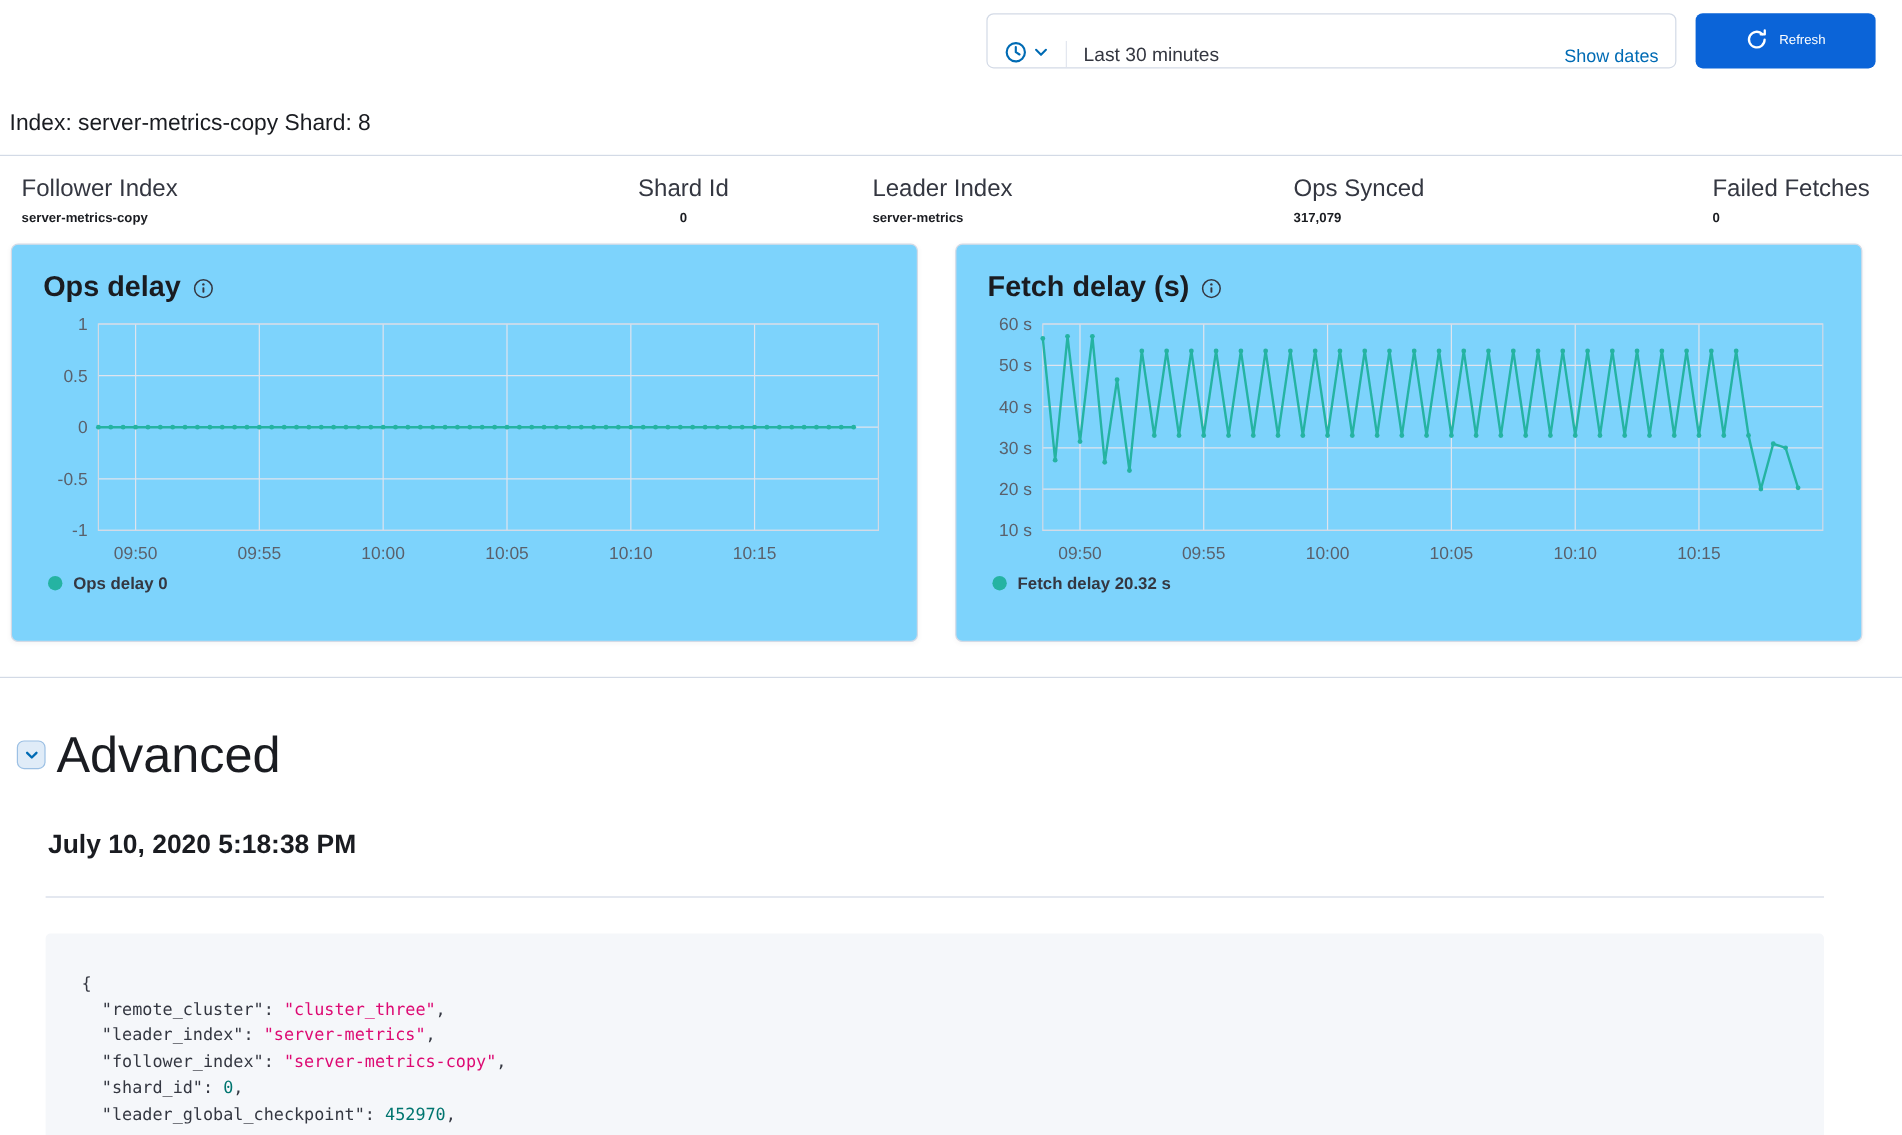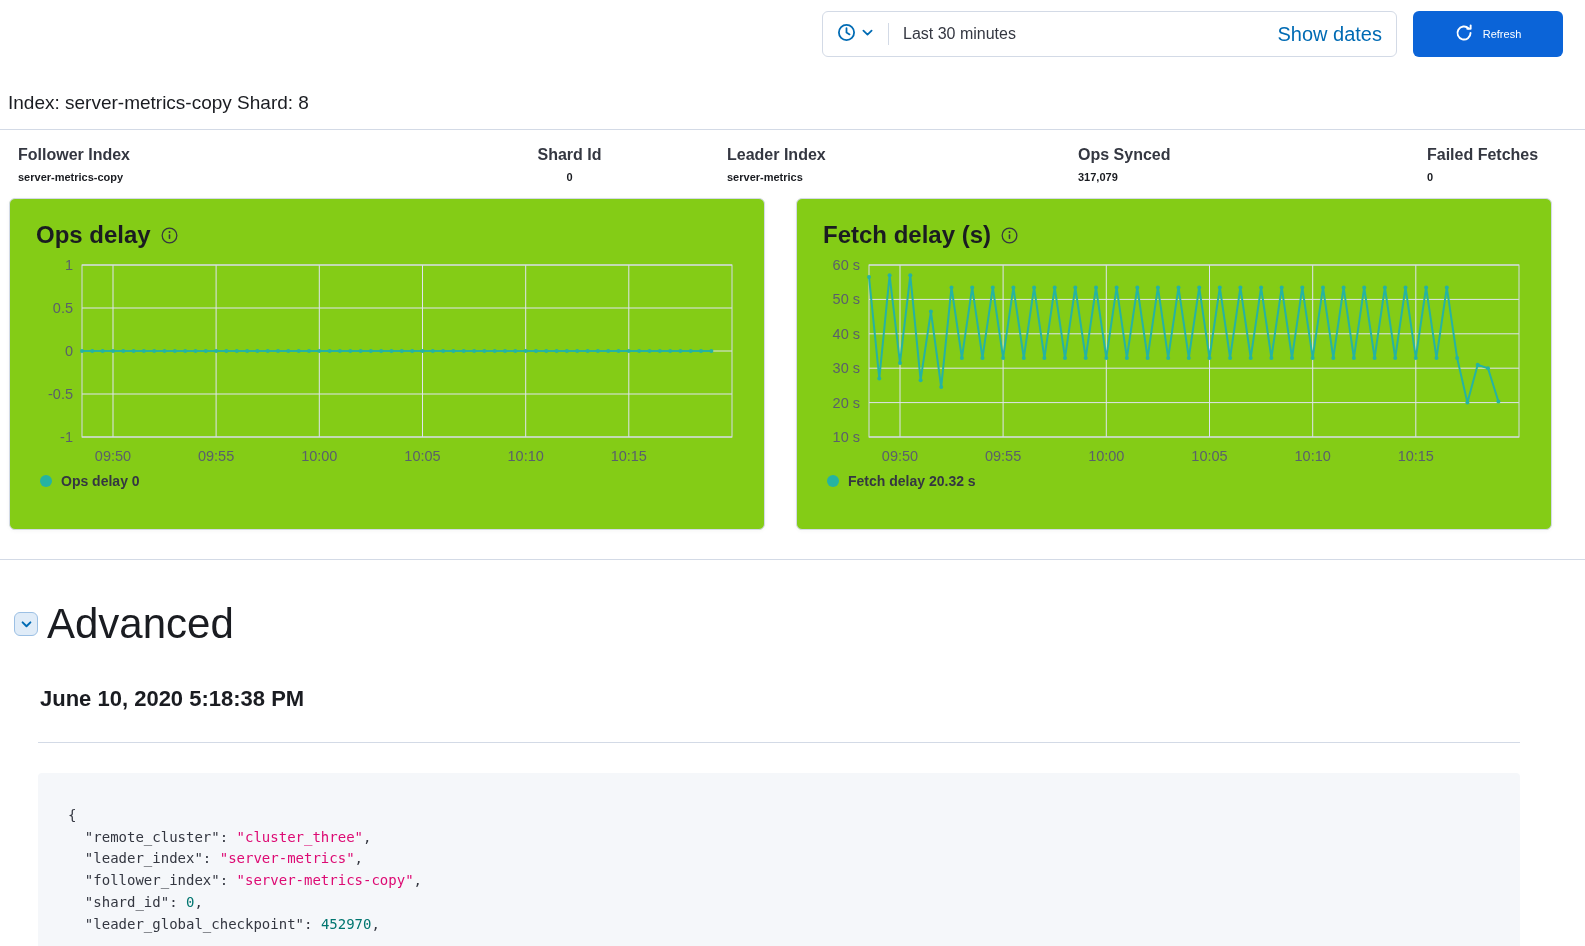--- a/index.html
+++ b/index.html
@@ -4,43 +4,43 @@
 <style>
   * { margin:0; padding:0; box-sizing:border-box; }
   html,body { background:#fff; }
   body {
     width:1585px; height:946px; overflow:hidden;
     font-family:"Liberation Sans","DejaVu Sans",sans-serif;
     color:var(--c-text,#343741);
   }
   
   .topbar { display:flex; justify-content:flex-end; align-items:center; gap:16px; padding:11px 22px 11px 0; }
-  .date-picker { display:flex; align-items:center; width:575px; height:46px; background:#fff;
+  .date-picker { display:flex; align-items:flex-end; width:575px; height:46px; background:#fff;
     border:1px solid var(--c-border); border-radius:6px; }
   .dp-toggle { display:flex; align-items:center; justify-content:center; gap:5px; width:66px;
     background:none; border:none; border-right:1px solid var(--c-border); cursor:pointer; border-radius:6px 0 0 6px; }
   .dp-value { flex:1; display:flex; align-items:center; padding-left:14px; font-size:16px; color:var(--c-text); cursor:pointer; }
-  .dp-showdates { background:none; border:none; padding:0 14px 0 0; font-size:20px; font-weight:500;
+  .dp-showdates { background:none; border:none; padding:0 14px 0 0; font-size:15px; font-weight:500;
     color:var(--c-link_blue); cursor:pointer; font-family:inherit; }
   .refresh-button { display:flex; align-items:center; justify-content:center; gap:10px; width:150px; height:46px;
     background:var(--c-primary); color:#fff; border:none; border-radius:6px; font-size:11px; font-weight:500;
     cursor:pointer; font-family:inherit; }
   
   .page-title { font-size:19px; font-weight:400; color:var(--c-heading); margin:24px 0 15px 8px; }
   .divider { border-top:1px solid var(--c-border); width:100%; }
   
   .stats-row { display:flex; padding:16px 0 15px 18px; }
-  .stat-label { font-size:16px; color:var(--c-text);font-weight:bold; }
+  .stat-label { font-size:20px; color:var(--c-text); }
   .stat-value { font-size:11px; font-weight:700; color:var(--c-heading); margin-top:7px; }
   .stat:nth-child(1){ width:394px; } .stat:nth-child(2){ width:315px;text-align:center; }
   .stat:nth-child(3){ width:351px; } .stat:nth-child(4){ width:349px; } .stat:nth-child(5){ flex:1; }
   
   .charts-row { display:flex; gap:31px; margin:0 33px 0 9px; }
   .chart-panel { flex:1; height:332px; border:1px solid var(--c-border); border-radius:6px;
-    background:#84cc16; box-shadow:0 1px 4px rgba(0,0,0,0.04); padding:22px 26px 18px; }
+    background:#7dd3fc; box-shadow:0 1px 4px rgba(0,0,0,0.04); padding:22px 26px 18px; }
   .chart-header { display:flex; align-items:center; gap:10px; }
   .chart-title { font-size:24px; font-weight:700; color:var(--c-heading); }
   .info-icon { display:inline-flex; cursor:pointer; }
   .chart-svg { display:block; margin-top:10px; }
   .grid { stroke:#dfe4ee; stroke-width:1; }
   .plot-border { fill:none; stroke:var(--c-border); stroke-width:1; }
   .tick { font-size:14.5px; fill:#5a606b; font-family:"Liberation Sans","DejaVu Sans",sans-serif; }
   .legend { display:flex; align-items:center; gap:9px; margin:8px 0 0 4px;font-weight:bold; }
   .legend-dot { width:12px; height:12px; border-radius:50%; display:inline-block; }
   .legend-label { font-size:14px; color:var(--c-text); cursor:pointer; }
@@ -338,21 +338,21 @@
 
 <div class="advanced-header">
   <span class="chevron-badge">
     <svg width="13" height="13" viewBox="0 0 12 12">
         <path d="M2.4 4 L6 7.6 L9.6 4" stroke="#006bb4" stroke-width="1.8" fill="none" stroke-linecap="round" stroke-linejoin="round"></path>
       </svg>
   </span>
   <a class="advanced-title">Advanced</a>
 </div>
 
-<h3 class="timestamp">June 10, 2020 5:18:38 PM</h3>
+<h3 class="timestamp">July 10, 2020 5:18:38 PM</h3>
 
 <hr class="rule">
 
 <div class="code-block">
     <div class="code-line"><span class="tok-plain">{</span></div>
     <div class="code-line"><span class="tok-plain">  "remote_cluster": </span><span class="tok-string">"cluster_three"</span><span class="tok-plain">,</span></div>
     <div class="code-line"><span class="tok-plain">  "leader_index": </span><span class="tok-string">"server-metrics"</span><span class="tok-plain">,</span></div>
     <div class="code-line"><span class="tok-plain">  "follower_index": </span><span class="tok-string">"server-metrics-copy"</span><span class="tok-plain">,</span></div>
     <div class="code-line"><span class="tok-plain">  "shard_id": </span><span class="tok-number">0</span><span class="tok-plain">,</span></div>
     <div class="code-line"><span class="tok-plain">  "leader_global_checkpoint": </span><span class="tok-number">452970</span><span class="tok-plain">,</span></div>

